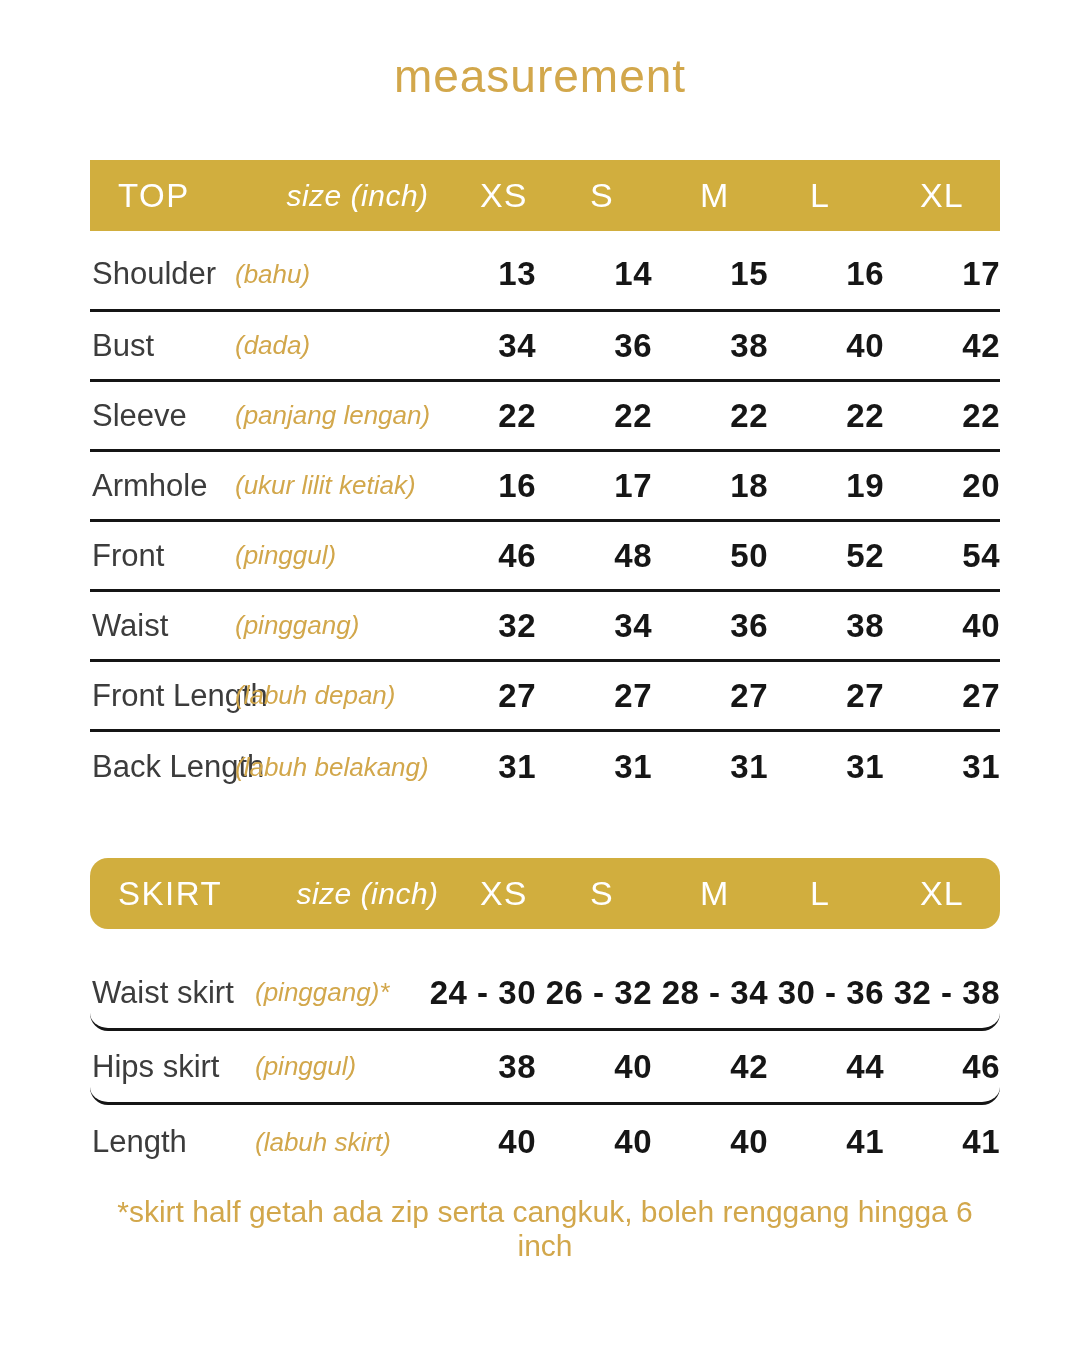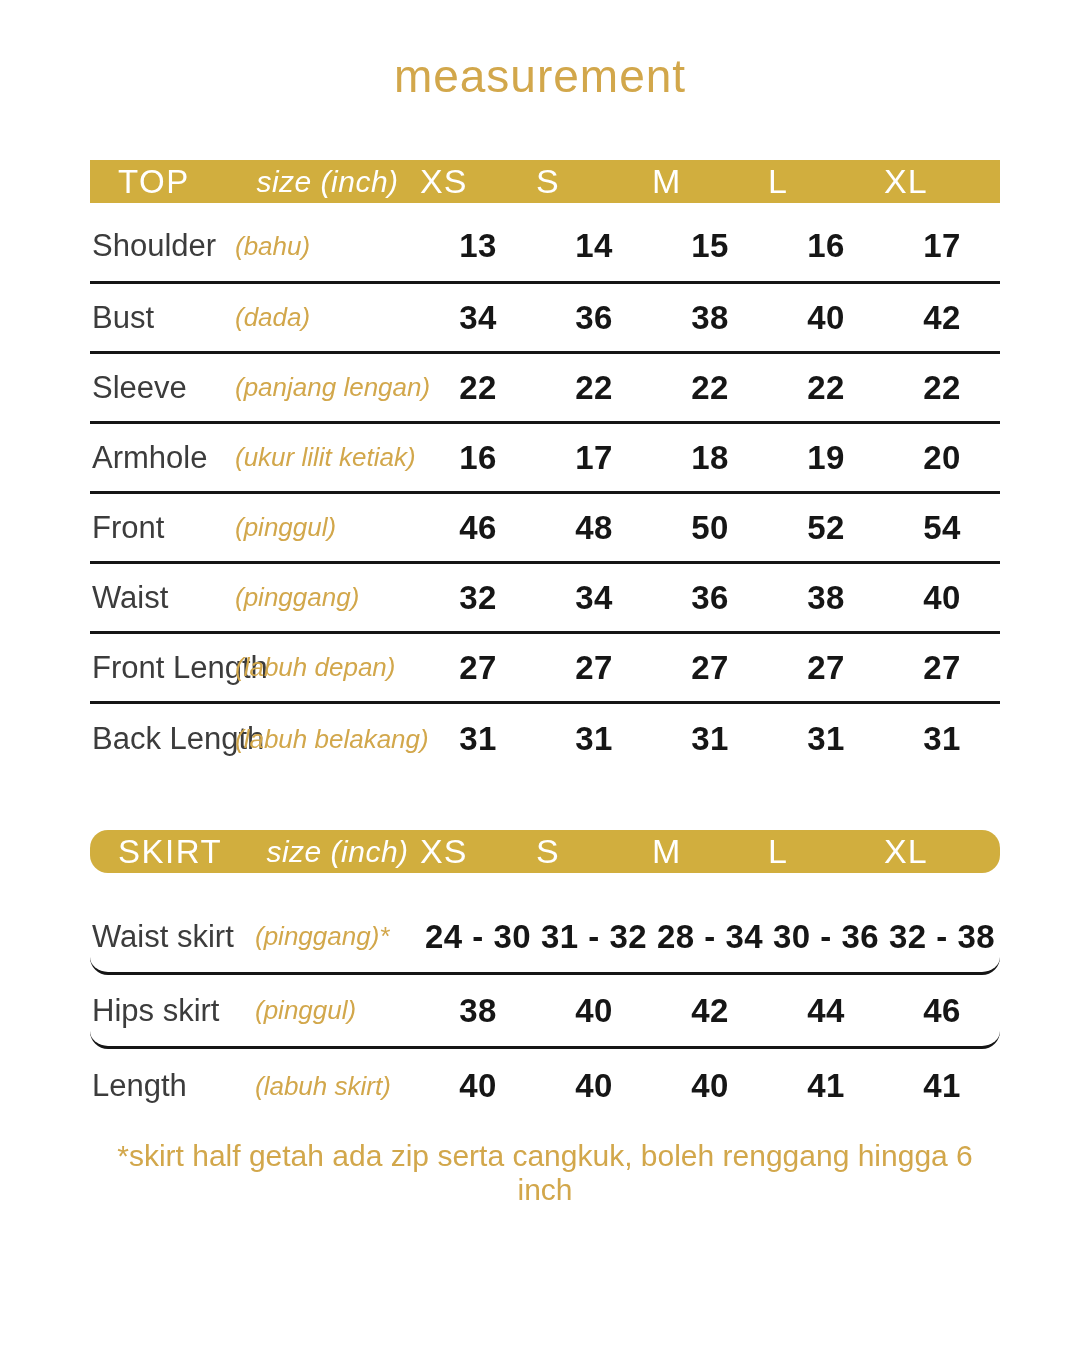--- a/index.html
+++ b/index.html
@@ -24,40 +24,40 @@
     font-size:78px;line-height:1.18;
     color:var(--gold-text,#D2A74B);
   }
   .subtitle{
     font-size:46px;line-height:1.05;margin-top:-4px;
     color:var(--gold-text,#D2A74B);
     letter-spacing:1px;
   }
   .tables{width:910px;margin:60px auto 0 90px;}
   .band{
-    display:grid;height:43px;align-items:center;
-    background:var(--gold-band,#D1AE3E);color:#fff;
+    display:grid;height:71px;align-items:center;
+    background:var(--gold-band,#D1AE3E);color:#fff;gap:30px;
   }
   .grid-top{grid-template-columns:145px 185px repeat(5,1fr);}
   .grid-skirt{grid-template-columns:165px 165px repeat(5,1fr);border-radius:18px;}
   .band-name{padding-left:28px;font-size:33px;letter-spacing:1.5px;}
   .band-unit{font-style:italic;font-size:30px;text-align:center;letter-spacing:0.5px;}
   .band-size{font-size:34px;letter-spacing:1px;}
   .rows-top{padding-top:8px;}
   .rows-skirt{padding-top:28px;}
   .row{
     display:grid;align-items:center;height:70px;
     border-bottom:3px solid var(--line-color,#151515);
   }
   .rows-top .row:first-child{height:73px;}
   .rows-skirt .row{height:74px;}
   .row:last-child{border-bottom:none;}
   .lab{font-size:31px;color:var(--label-color,#3C3C3C);padding-left:2px;white-space:nowrap;}
   .trn{font-size:26px;font-style:italic;color:var(--gold-text,#D2A74B);white-space:nowrap;}
-  .val{font-size:33px;font-weight:700;color:var(--value-color,#161616);text-align:center;letter-spacing:0.5px;white-space:nowrap;}
+  .val{font-size:33px;font-weight:700;color:var(--value-color,#161616);text-align:right;letter-spacing:0.5px;white-space:nowrap;}
   .skirt-section{margin-top:56px;}
   .footnote{
     margin-top:16px;text-align:center;
     font-size:30px;color:var(--gold-text,#D2A74B);
   }
 </style>
 </head>
 <body>
 
 <div class="page">
@@ -162,21 +162,21 @@
         <span class="band-size">S</span>
         <span class="band-size">M</span>
         <span class="band-size">L</span>
         <span class="band-size">XL</span>
       </div>
       <div class="rows-skirt">
         <div class="row grid-skirt">
           <span class="lab">Waist skirt</span>
           <span class="trn">(pinggang)*</span>
           <span class="val">24 - 30</span>
-          <span class="val">31 - 32</span>
+          <span class="val">26 - 32</span>
           <span class="val">28 - 34</span>
           <span class="val">30 - 36</span>
           <span class="val">32 - 38</span>
         </div>
         <div class="row grid-skirt">
           <span class="lab">Hips skirt</span>
           <span class="trn">(pinggul)</span>
           <span class="val">38</span>
           <span class="val">40</span>
           <span class="val">42</span>

